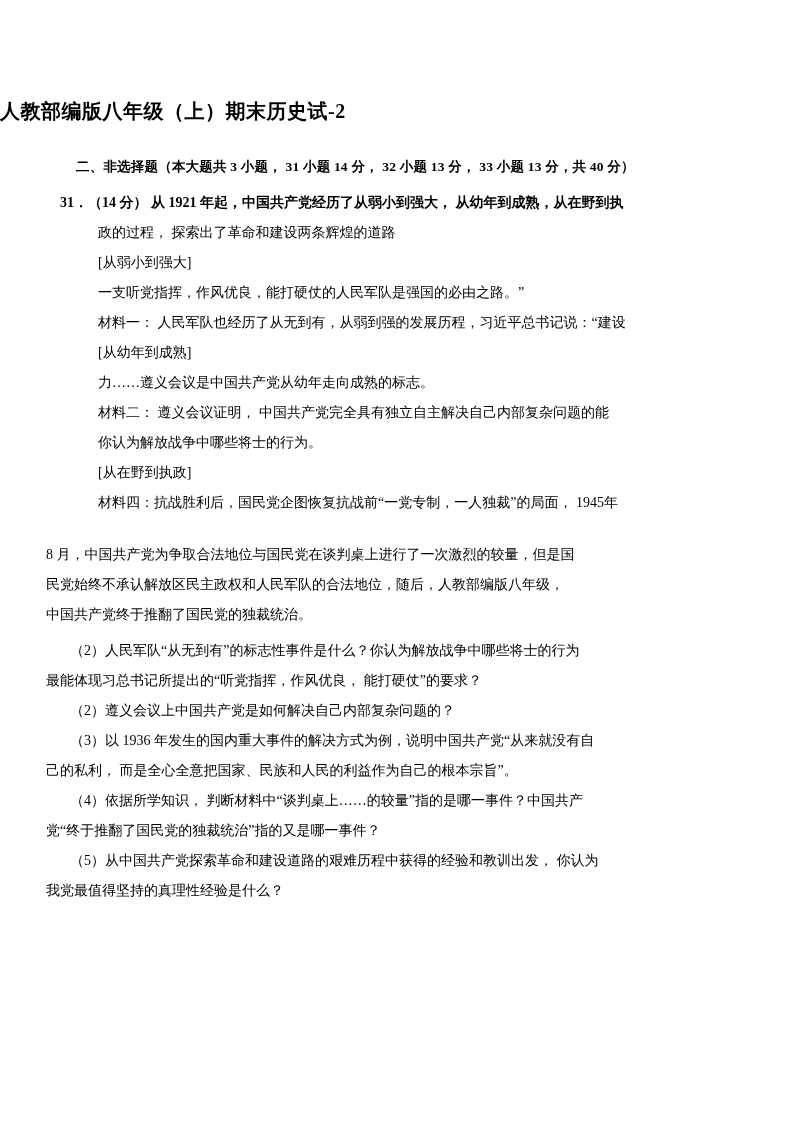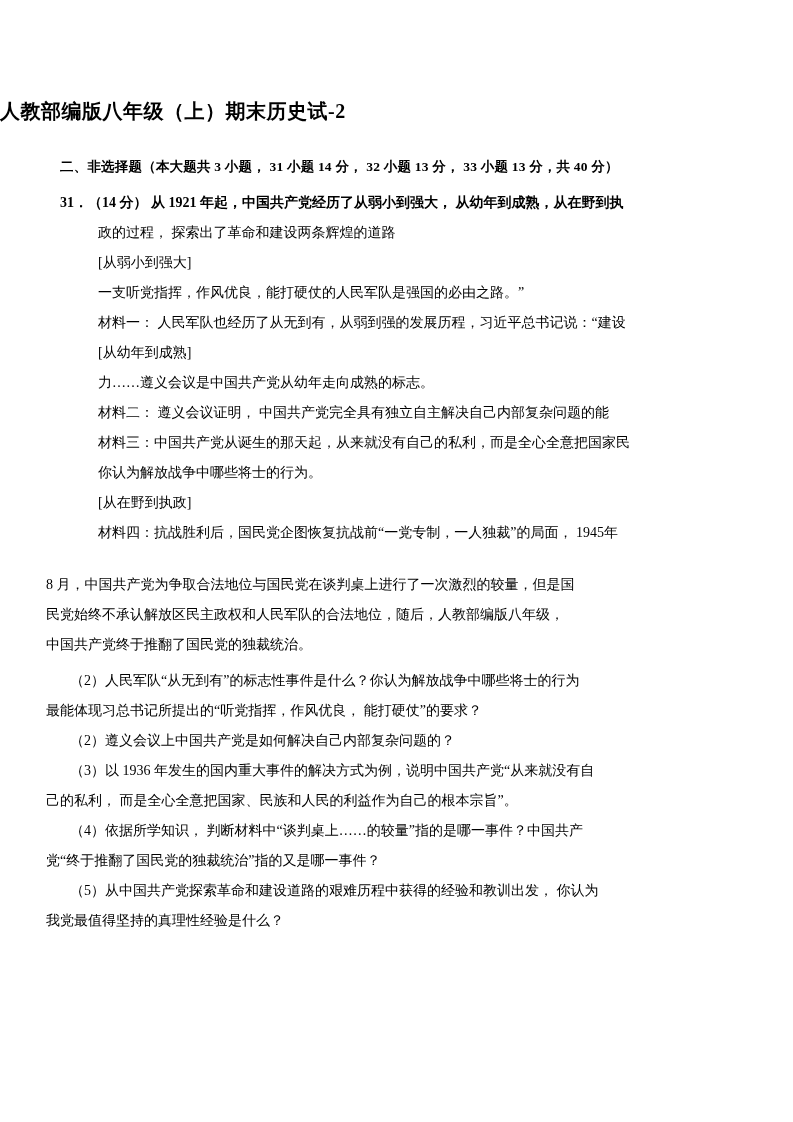--- a/index.html
+++ b/index.html
@@ -26,21 +26,21 @@
     text-align: left;
     font-size: 20px;
     font-weight: bold;
     margin-top: 98px;
     margin-bottom: 0;
     letter-spacing: 0.5px;
     font-family: "Liberation Serif", "DejaVu Serif", serif;
   }
   .section-head {
     margin-top: 33px;
-    margin-left: 60px;
+    margin-left: 76px;
     margin-right: 60px;
     font-size: 13.5px;
     font-weight: bold;
     letter-spacing: 0.2px;
   }
   .body-block {
     margin-left: 60px;
     margin-right: 58px;
     font-size: 14px;
     line-height: 30px;
@@ -97,21 +97,20 @@
     <div class="indent-bracket">[从弱小到强大]</div>
 
     <div class="indent-1">一支听党指挥，作风优良，能打硬仗的人民军队是强国的必由之路。”</div>
     <div class="indent-1">材料一：   人民军队也经历了从无到有，从弱到强的发展历程，习近平总书记说：“建设</div>
 
     <div class="indent-bracket">[从幼年到成熟]</div>
 
     <div class="indent-1">力……遵义会议是中国共产党从幼年走向成熟的标志。</div>
     <div class="indent-1">材料二：   遵义会议证明，   中国共产党完全具有独立自主解决自己内部复杂问题的能</div>
 
-    <div class="indent-1">材料三：中国共产党从诞生的那天起，从来就没有自己的私利，而是全心全意把国家民</div>
     <div class="indent-1">你认为解放战争中哪些将士的行为。</div>
 
     <div class="indent-bracket">[从在野到执政]</div>
 
     <div class="indent-1">材料四：抗战胜利后，国民党企图恢复抗战前“一党专制，一人独裁”的局面，   1945年</div>
   </div>
 
   <div class="cont-block">
     <div>8 月，中国共产党为争取合法地位与国民党在谈判桌上进行了一次激烈的较量，但是国</div>
     <div>民党始终不承认解放区民主政权和人民军队的合法地位，随后，人教部编版八年级，</div>

